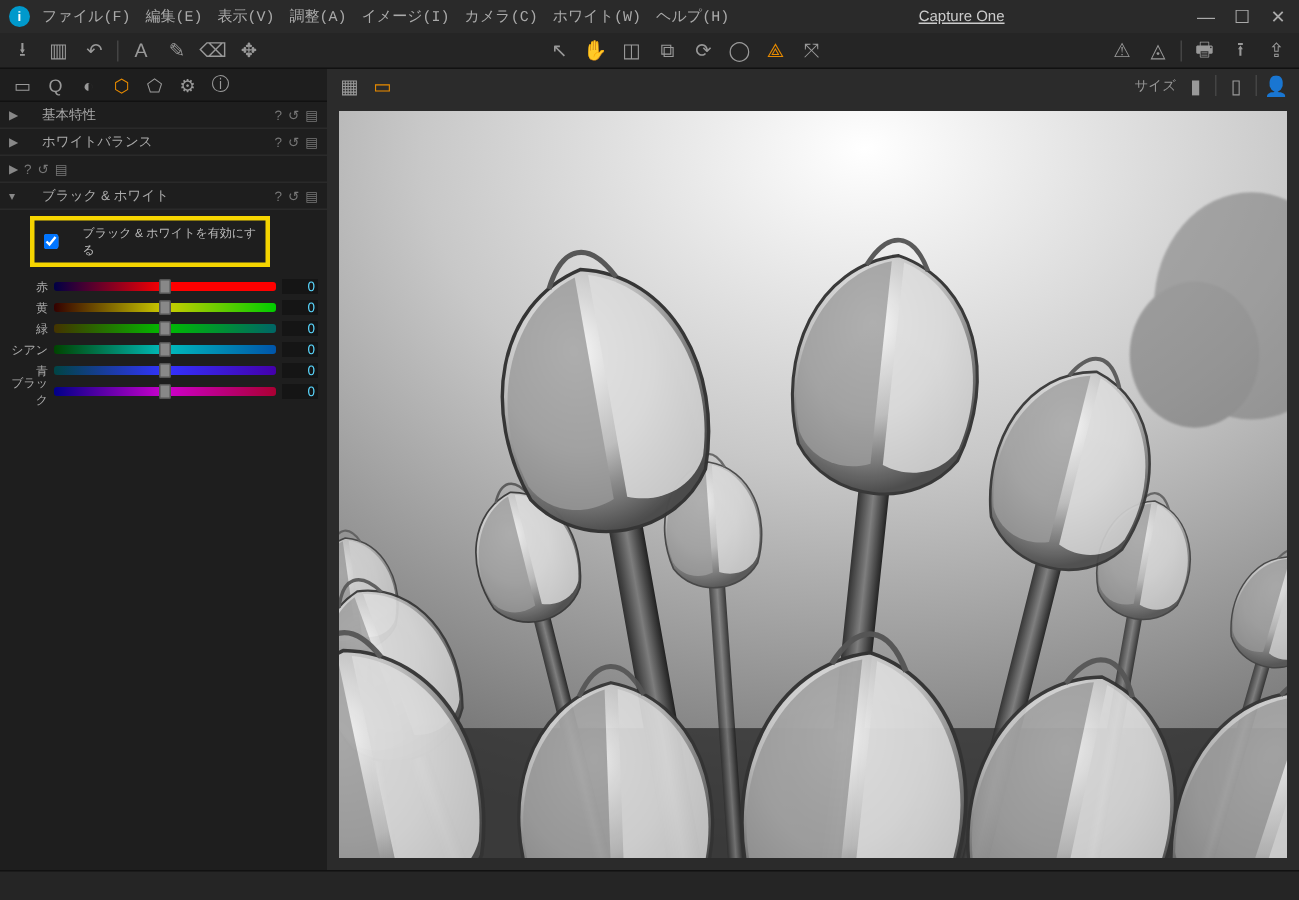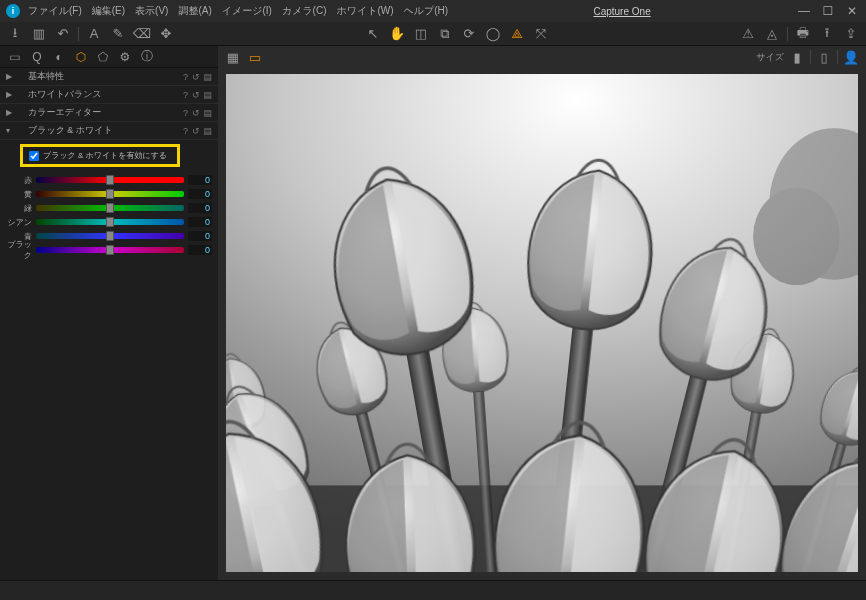--- a/index.html
+++ b/index.html
@@ -1,40 +1,40 @@
 <!DOCTYPE html>
 <html><head>
 <meta charset="utf-8">
 <style>
 * { margin: 0; padding: 0; box-sizing: border-box; user-select: none; }
 body { width: 866px; height: 600px; background: #1a1a1a; font-family: "Meiryo", sans-serif; font-size: 10px; color: #aaa; overflow: hidden; }
 .titlebar { height: 22px; background: #2a2a2a; display: flex; align-items: center; padding: 0 6px; }
 .titlebar .logo { width: 14px; height: 14px; border-radius: 50%; background: #0099cc; display: flex; align-items: center; justify-content: center; color: #fff; font-size: 9px; font-weight: bold; margin-right: 8px; }
-.menu { display: flex; gap: 10px; }
+.menu { display: flex; gap: 10px; font-family: Liberation Mono, monospace; }
 .menu span { cursor: pointer; }
 .title-center { flex: 1; text-align: center; color: #ccc; text-decoration: underline; }
 .winctrl { display: flex; gap: 8px; font-size: 12px; }
 .winctrl span { cursor: pointer; width: 16px; text-align: center; }
 .toolbar { height: 24px; background: #252525; display: flex; align-items: center; padding: 0 6px; gap: 8px; border-bottom: 1px solid #111; }
 .toolbar .left, .toolbar .right { display: flex; gap: 6px; align-items: center; }
 .toolbar .center { flex: 1; display: flex; justify-content: center; gap: 6px; align-items: center; }
 .icn { width: 18px; height: 18px; display: flex; align-items: center; justify-content: center; color: #999; font-size: 13px; cursor: pointer; }
 .icn.orange { color: #e68a00; }
 .sep { width: 1px; height: 14px; background: #444; }
 .main { display: flex; height: 534px; }
 .sidebar { width: 218px; background: #1e1e1e; display: flex; flex-direction: column; }
 .tooltabs { height: 22px; display: flex; align-items: center; gap: 4px; padding: 0 6px; border-bottom: 1px solid #111; }
 .tooltabs .icn { font-size: 12px; }
 .panel-head { display: flex; align-items: center; height: 18px; padding: 0 6px; border-bottom: 1px solid #2a2a2a; cursor: pointer; }
 .panel-head .chev { width: 10px; font-size: 8px; color: #888; }
 .panel-head .label { flex: 1; font-size: 9px; margin-left: 12px; }
 .panel-head .acts { display: flex; gap: 4px; font-size: 9px; color: #777; }
 .panel-head .acts span { cursor: pointer; }
 .bw-panel { padding: 4px 6px 8px 6px; }
-.highlight-box { border: 3px solid #f5d400; padding: 3px 6px; margin: 0 32px 6px 14px; display: flex; align-items: center; gap: 4px; }
+.highlight-box { border: 3px solid #f5d400; padding: 3px 6px; margin: 0 32px 6px 14px; display: flex; align-items: center; gap: 16px; }
 .highlight-box input { width: 10px; height: 10px; }
 .highlight-box .lbl { font-size: 8px; color: #bbb; }
 .slider-row { display: flex; align-items: center; height: 14px; gap: 4px; }
 .slider-row .sl { width: 26px; text-align: right; font-size: 8px; color: #aaa; }
 .slider-row .track { flex: 1; height: 6px; position: relative; border-radius: 2px; }
 .slider-row .thumb { position: absolute; top: -2px; width: 8px; height: 10px; background: #888; border: 1px solid #555; border-radius: 1px; transform: translateX(-50%); }
 .slider-row .val { width: 24px; text-align: right; font-size: 9px; color: #5ad8ff; background: #151515; padding-right: 2px; }
 .viewer { flex: 1; background: #2b2b2b; display: flex; flex-direction: column; }
 .viewer-head { height: 22px; display: flex; align-items: center; padding: 0 6px; gap: 6px; justify-content: space-between; }
 .viewer-head .l { display: flex; gap: 4px; }
@@ -123,21 +123,20 @@
       <span class="chev">▶</span>
       <span class="label">ホワイトバランス</span>
       <span class="acts">
           <span>?</span>
           <span>↺</span>
           <span>▤</span>
         </span>
     </div>
     <div class="panel-head">
       <span class="chev">▶</span>
-      <span class="label">カラーエディター</span>
       <span class="acts">
           <span>?</span>
           <span>↺</span>
           <span>▤</span>
         </span>
     </div>
     <div class="panel-head">
       <span class="chev">▾</span>
       <span class="label">ブラック &amp; ホワイト</span>
       <span class="acts">

